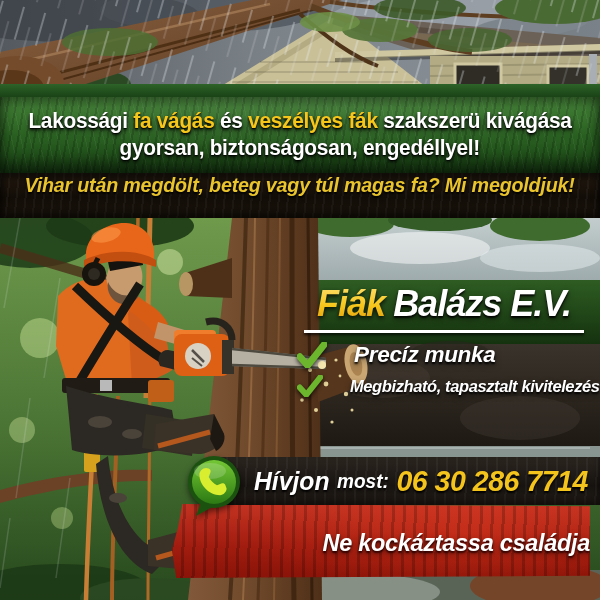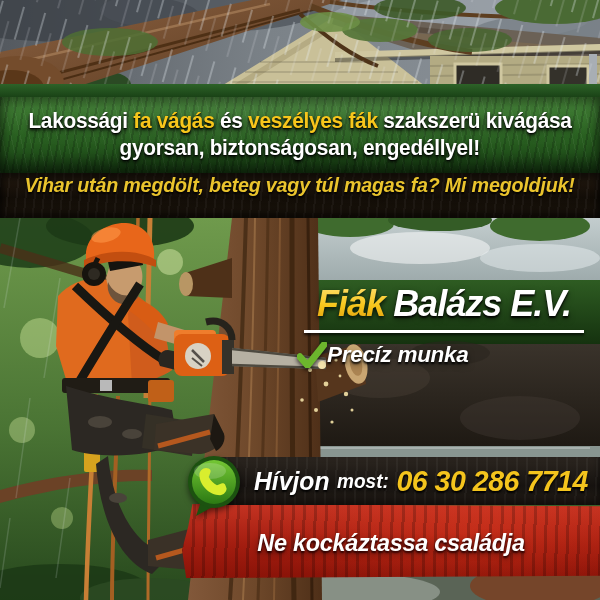--- a/index.html
+++ b/index.html
@@ -55,21 +55,21 @@
     -webkit-background-clip:text;background-clip:text;color:transparent;
     filter:drop-shadow(0 2px 2px rgba(0,0,0,.85));
     padding-right:8px;
   }
   .brand-rest{color:#fff;text-shadow:0 2px 2px rgba(0,0,0,.9),0 3px 6px rgba(0,0,0,.5);}
   .title-underline{height:3px;background:#fff;width:92%;margin:7px auto 0;
     box-shadow:0 2px 3px rgba(0,0,0,.8);}
 
   
   .feature-list{position:absolute;left:297px;top:342px;width:303px;}
-  .feature-item{display:flex;align-items:center;gap:0;margin-bottom:7px;}
+  .feature-item{display:flex;align-items:center;gap:27px;margin-bottom:7px;}
   .feature-item .check{flex:0 0 auto;filter:drop-shadow(0 2px 2px rgba(0,0,0,.7));}
   .feature-text{
     color:#fff;font-weight:bold;font-style:italic;white-space:nowrap;letter-spacing:-.3px;
     text-shadow:0 2px 2px rgba(0,0,0,.9),0 3px 6px rgba(0,0,0,.5);
   }
   .f1 .feature-text,.f2 .feature-text{font-size:22.5px;}
   .f3 .feature-text{font-size:16.5px;letter-spacing:-.4px;}
 
   
   .phone-bar{
@@ -88,27 +88,27 @@
     text-shadow:0 2px 2px rgba(0,0,0,.95);}
   .now-word{color:#fff;font-weight:bold;font-style:italic;font-size:20px;
     text-shadow:0 2px 2px rgba(0,0,0,.95);}
   .phone-number{color:#f4c41d;font-weight:bold;font-style:italic;font-size:30px;letter-spacing:-.5px;
     text-shadow:0 2px 2px rgba(0,0,0,.95);}
   .phone-bubble{position:absolute;left:186px;top:455px;width:58px;height:64px;z-index:6;
     filter:drop-shadow(0 3px 3px rgba(0,0,0,.55));}
 
   
   .warning-banner{
-    position:absolute;left:182px;top:504px;width:418px;height:74px;z-index:4;
+    position:absolute;left:172px;top:504px;width:418px;height:74px;z-index:4;
     background:
       repeating-linear-gradient(92deg, rgba(0,0,0,.20) 0 3px, transparent 3px 11px),
       radial-gradient(70% 120% at 70% 40%, rgba(255,70,35,.28), transparent 70%),
       linear-gradient(180deg,#c43322 0%,#a31d10 55%,#8a1308 100%);
     clip-path:polygon(2.5% 0,100% 3%,100% 97%,1% 100%,0 62%,1.5% 30%);
-    display:flex;flex-direction:column;justify-content:center;align-items:center;
+    display:flex;flex-direction:column;justify-content:center;align-items:flex-end;
     padding-top:4px;
   }
   .warning-line{
     color:#fff;font-weight:bold;font-style:italic;font-size:23.5px;line-height:28px;
     white-space:nowrap;letter-spacing:-.3px;
     text-shadow:0 2px 2px rgba(40,0,0,.95),0 3px 6px rgba(0,0,0,.5);
   }
   .phone-bar{z-index:5;}
   .brand-block,.feature-list{z-index:3;}
 </style>
@@ -359,20 +359,26 @@
     <div class="title-underline"></div>
   </div>
 
   <div class="feature-list">
     <div class="feature-item f1">
       <svg class="check" width="30" height="26" viewBox="0 0 34 30">
           <path d="M3 17 L12 27 L31 3" stroke="#6cb62d" stroke-width="8" fill="none" stroke-linecap="round" stroke-linejoin="round"></path>
         </svg>
       <span class="feature-text">Precíz munka</span>
     </div>
+    <div class="feature-item f3">
+      <svg class="check" width="26" height="22" viewBox="0 0 34 30">
+          <path d="M3 17 L12 27 L31 3" stroke="#6cb62d" stroke-width="8" fill="none" stroke-linecap="round" stroke-linejoin="round"></path>
+        </svg>
+      <span class="feature-text">Megbizható, tapasztalt kivitelezés</span>
+    </div>
   </div>
 
   <div class="phone-bar">
     <div class="phone-text">
       <span class="call-word">Hívjon</span>
       <span class="now-word">most:</span>
       <span class="phone-number">06 30 286 7714</span>
     </div>
   </div>
 

